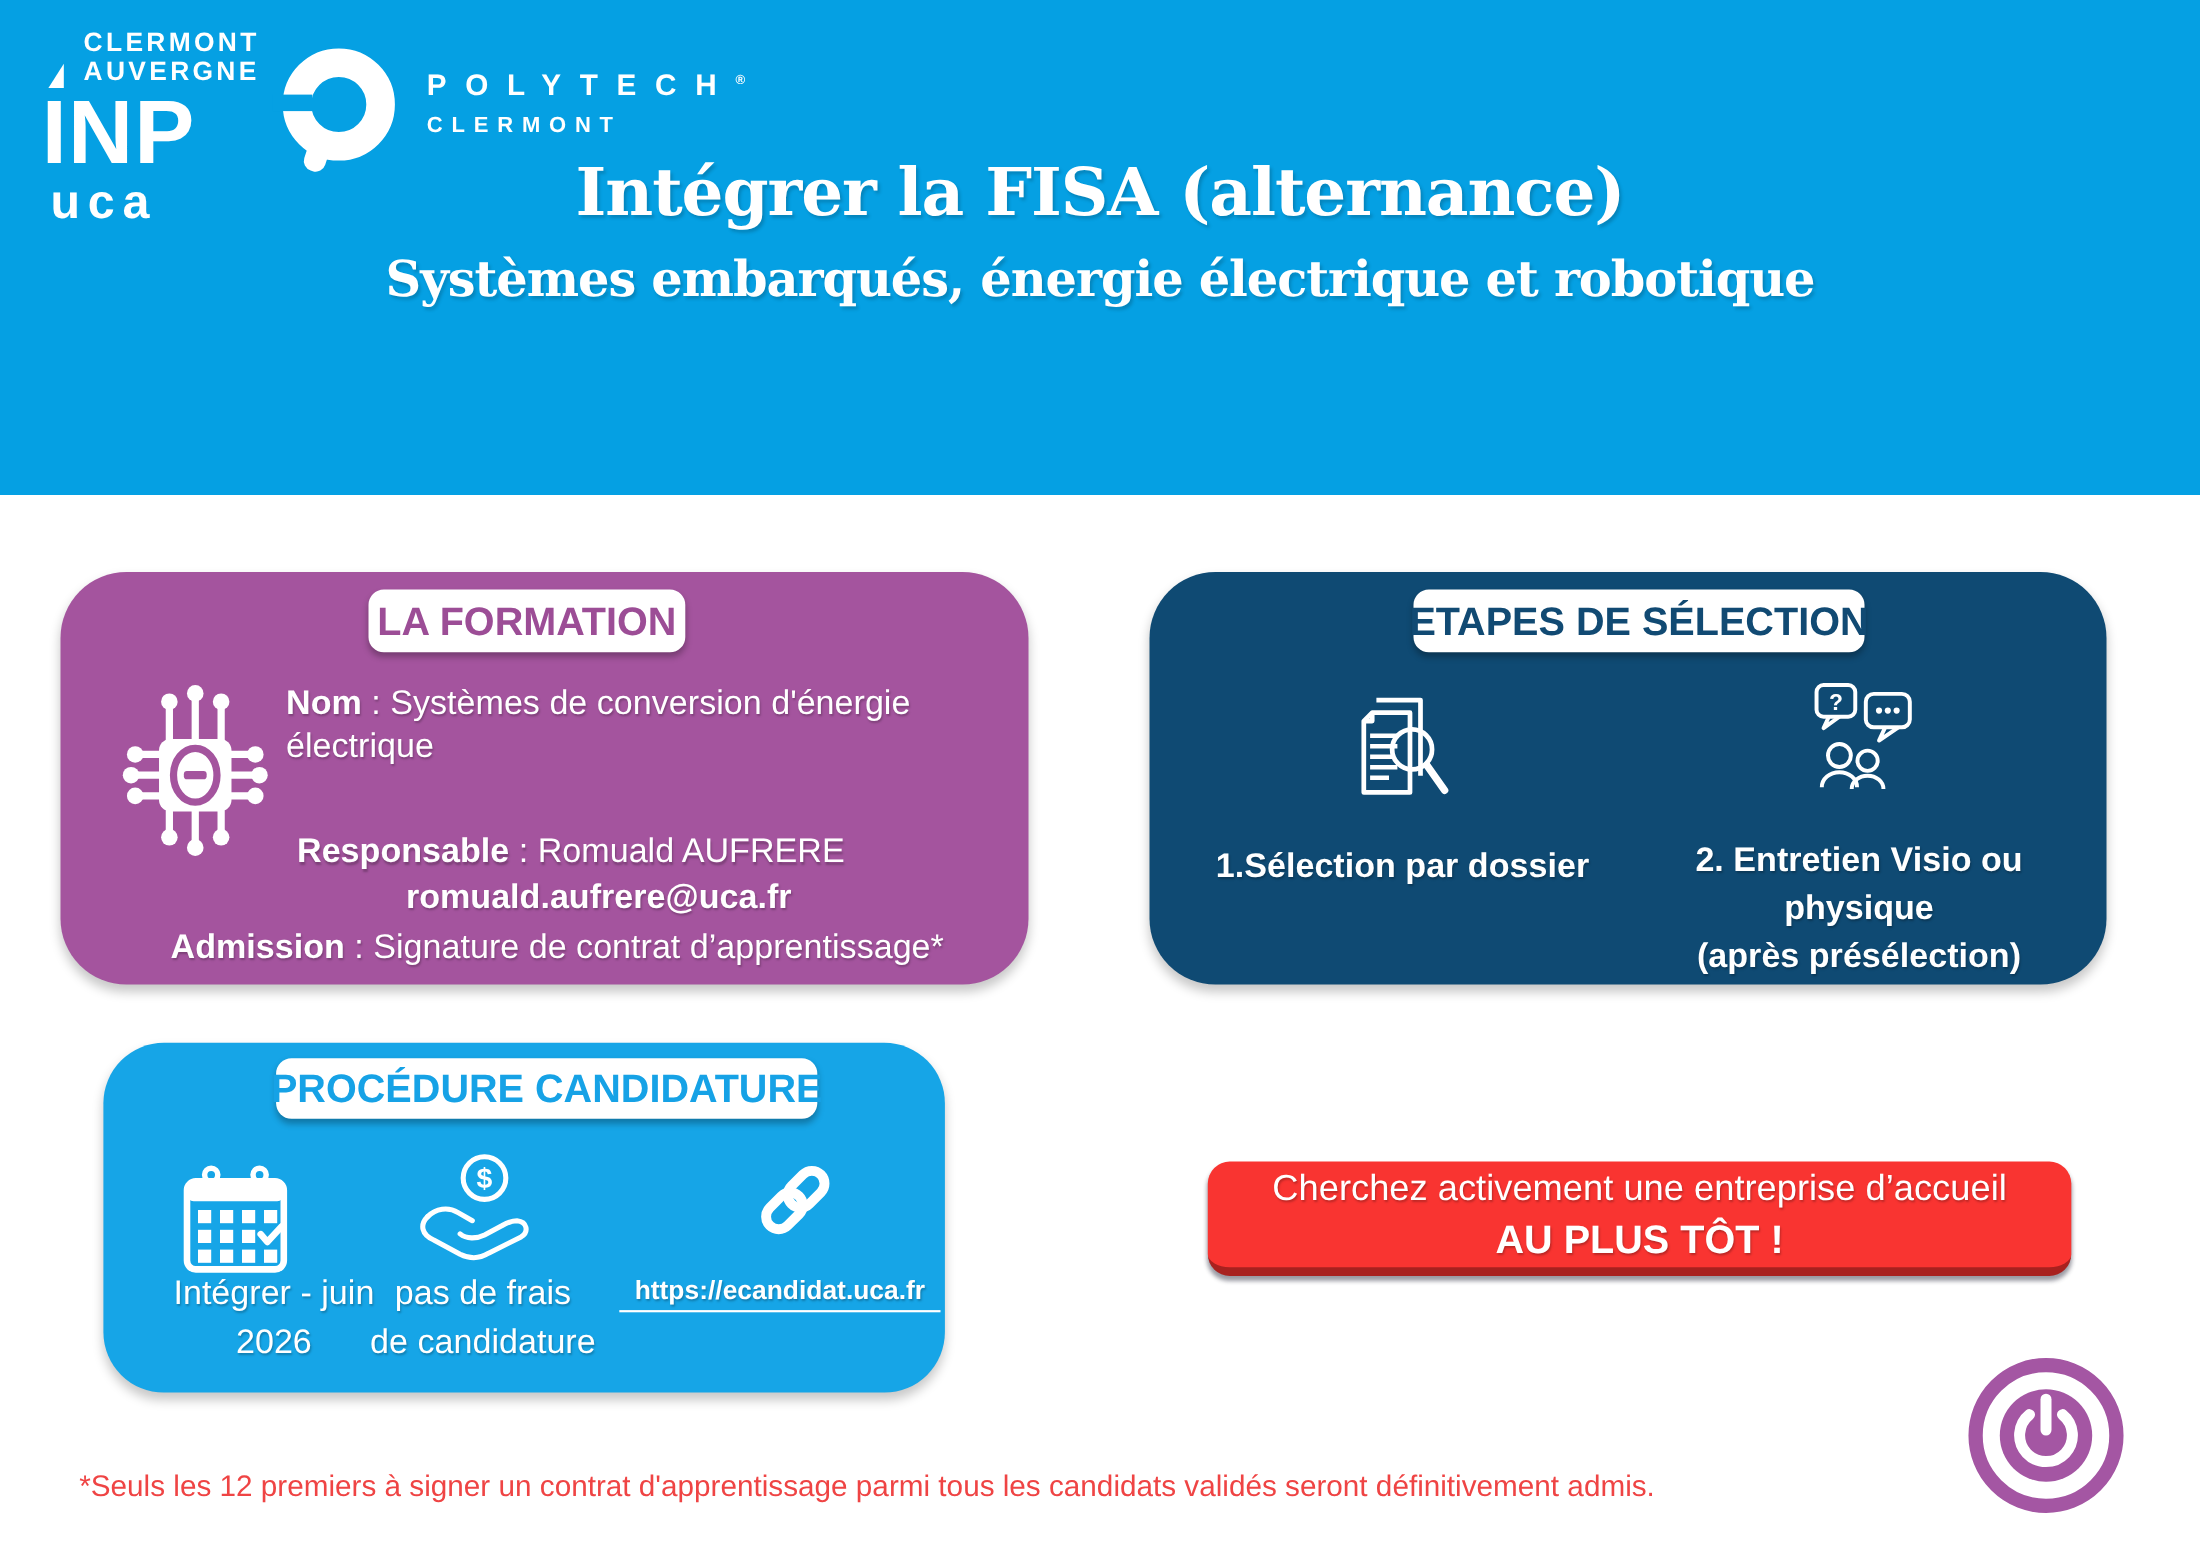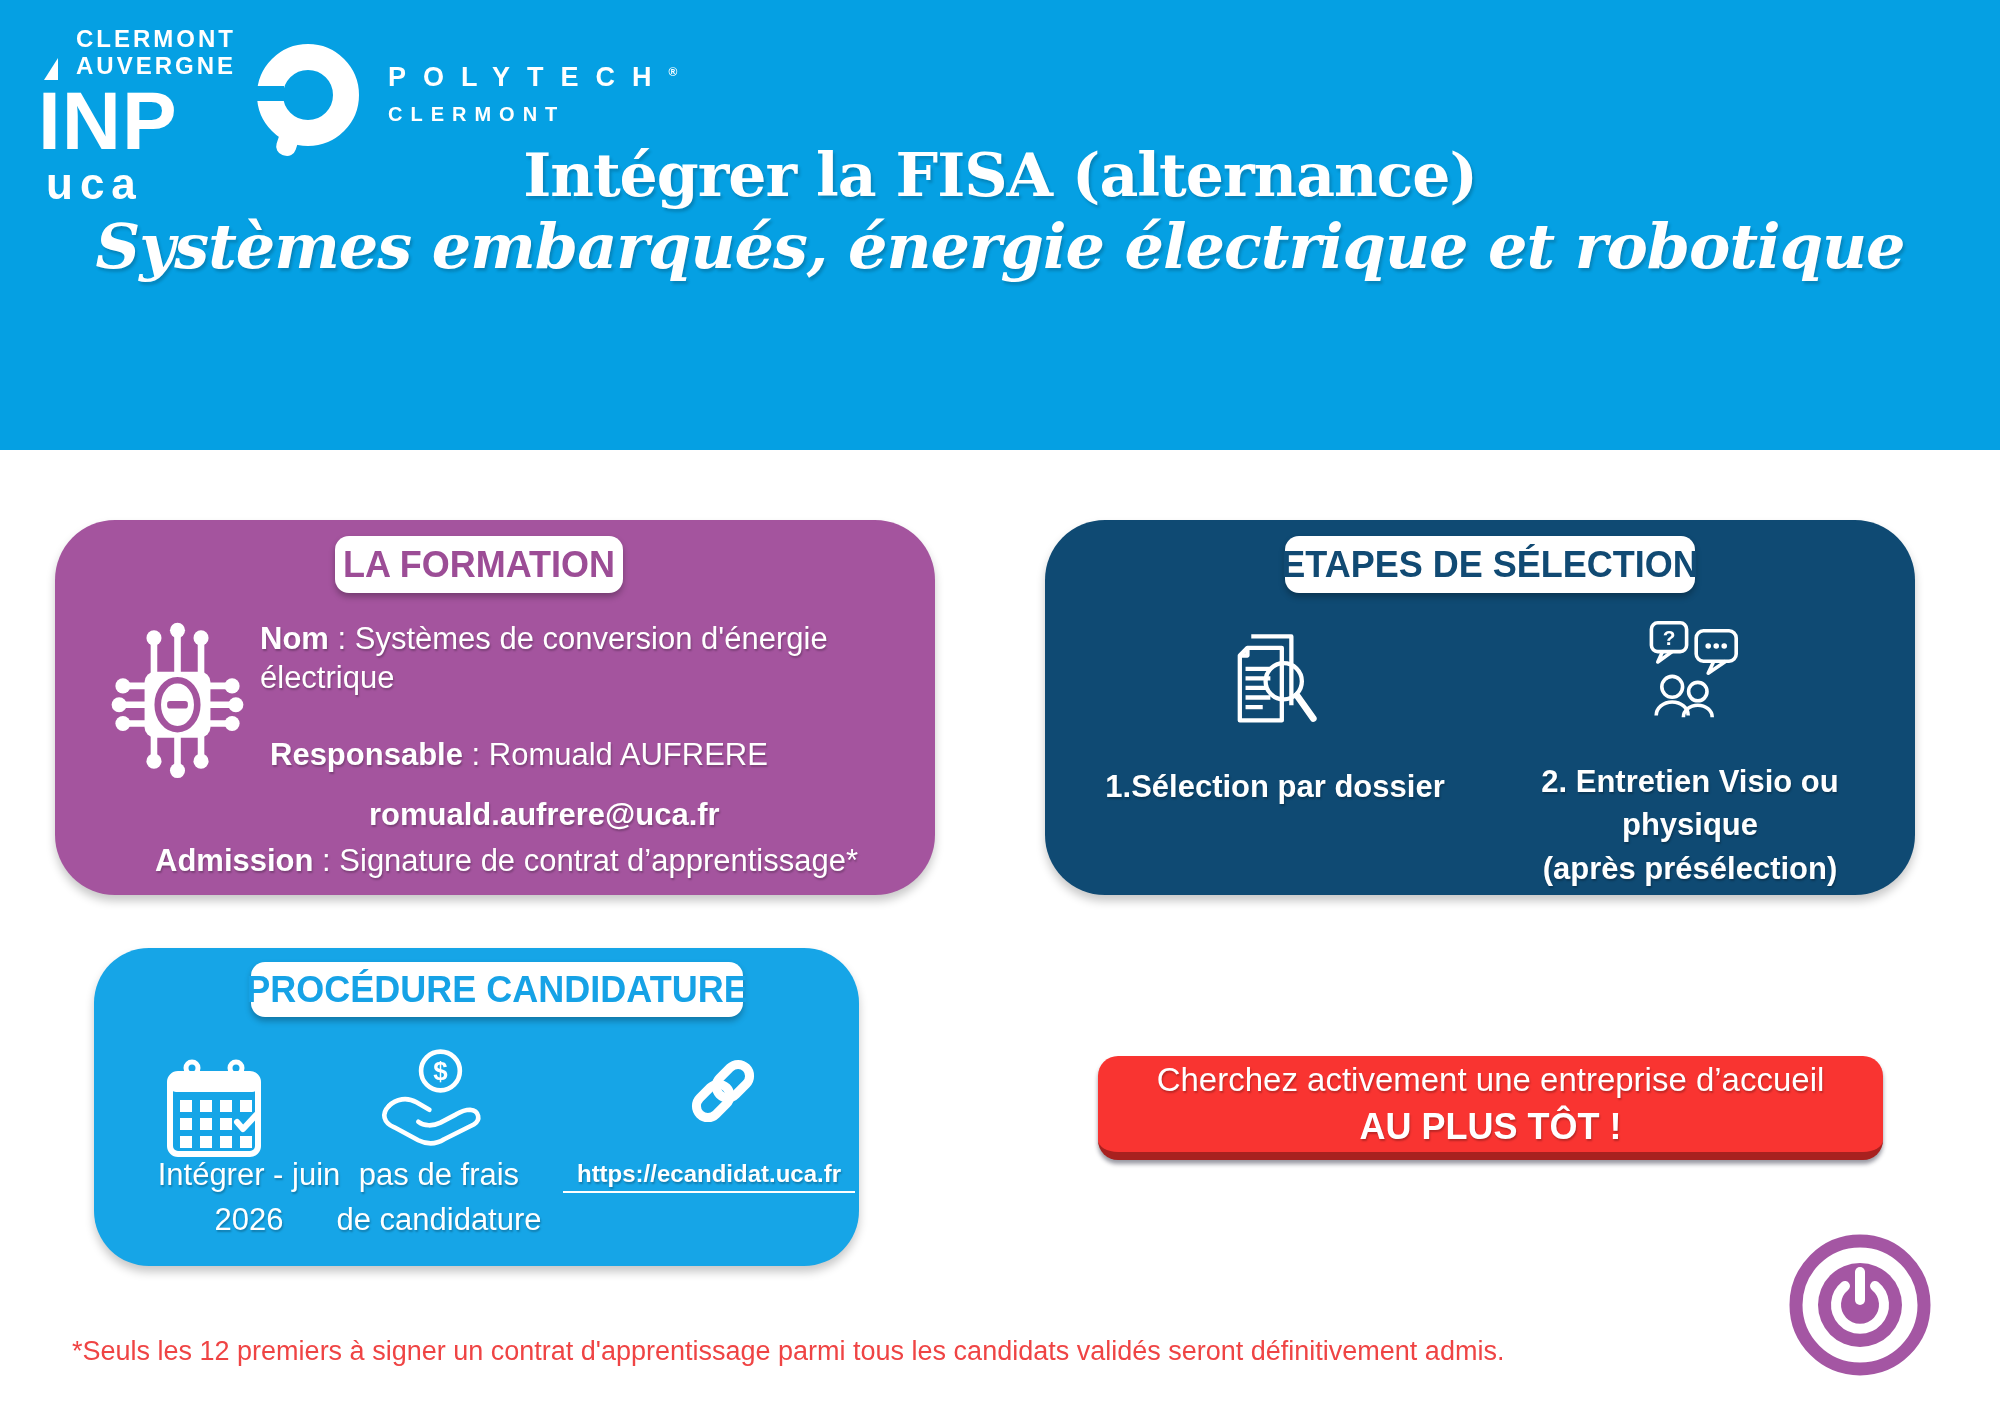--- a/index.html
+++ b/index.html
@@ -10,21 +10,21 @@
     -webkit-font-smoothing:antialiased;
   }
   .abs{position:absolute;}
 
   
   .header{left:0;top:0;width:2000px;height:450px;background:#05A0E3;}
   .title-line{left:0;right:0;text-align:center;color:#ffffff;
     font-family:"DejaVu Serif", serif;font-weight:700;letter-spacing:-1px;
     text-shadow:2px 3px 3px rgba(0,0,0,0.18);white-space:nowrap;}
   .title1{top:140px;font-size:60px;}
-  .title2{top:210px;font-size:62px;font-style:italic;}
+  .title2{top:227px;font-size:45px;}
 
   
   .inp-logo{left:38px;top:26px;color:#fff;}
   .inp-top{margin-left:38px;font-weight:bold;font-size:24px;letter-spacing:3px;line-height:1.12;}
   .inp-wedge{left:6px;top:32px;width:0;height:0;border-bottom:22px solid #fff;border-left:14px solid transparent;}
   .inp-acronym{font-size:82px;font-weight:900;line-height:1.0;letter-spacing:1px;margin-top:0px;}
   .inp-sub{font-size:44px;font-weight:bold;letter-spacing:7px;line-height:1;margin-left:8px;}
 
   
   .poly-logo{left:248px;top:40px;color:#fff;}
@@ -132,21 +132,21 @@
       <rect x="35" y="55" width="70" height="70" rx="11"></rect>
     </g>
     <ellipse cx="70" cy="90" rx="21" ry="26" fill="none" stroke="#A4549E" stroke-width="7"></ellipse>
     <rect x="59" y="86" width="22" height="8" rx="3" fill="#A4549E"></rect>
   </svg>
 
   <div class="abs card-text" style="left:205px;top:100px;width:575px;">
     <span class="bold">Nom</span><span> : </span><span>Systèmes de conversion d'énergie électrique</span>
   </div>
 
-  <div class="abs card-text nowrap" style="left:215px;top:216px;">
+  <div class="abs card-text nowrap" style="left:215px;top:235px;">
     <span class="bold">Responsable</span><span> : </span><span>Romuald AUFRERE</span>
   </div>
 
   <div class="abs card-text bold nowrap" style="left:290px;top:276px;margin-left:24px;">romuald.aufrere@uca.fr</div>
 
   <div class="abs card-text nowrap" style="left:100px;top:322px;">
     <span class="bold">Admission</span><span> : </span><span>Signature de contrat d’apprentissage*</span>
   </div>
 </div>
 

